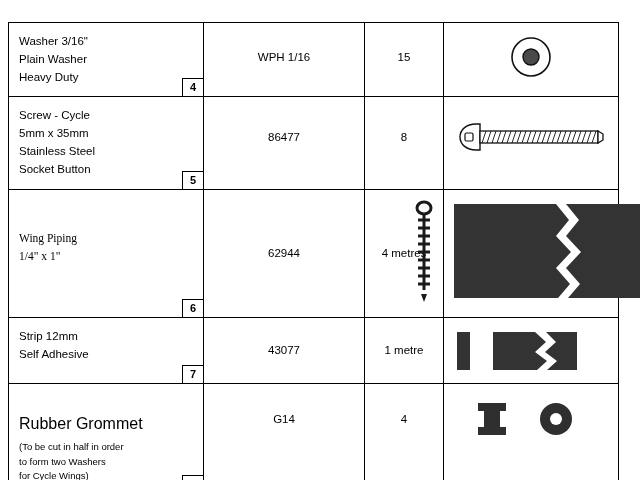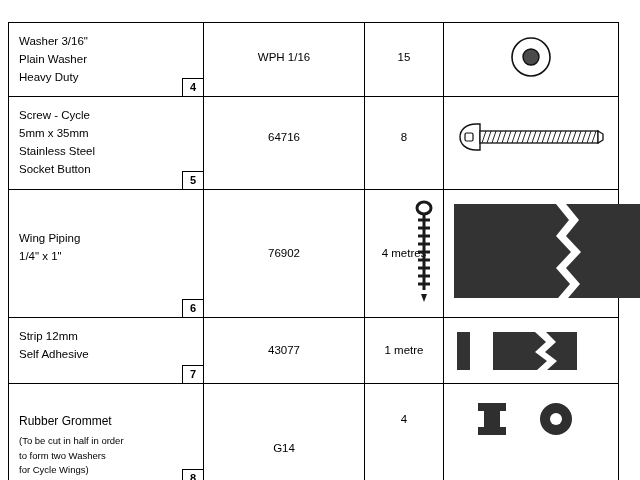--- a/index.html
+++ b/index.html
@@ -45,21 +45,21 @@
     padding: 10px 0 10px 10px;
     font-size: 11.5px;
     line-height: 1.55;
     white-space: pre-line;
   }
   .desc-text.small-note {
     font-size: 9.5px;
     line-height: 1.5;
   }
   .desc-text .lead {
-    font-size: 12px;
+    font-size: 16px;
     line-height: 1.55;
   }
   .item-num {
     position: absolute;
     right: 0px;
     bottom: 0px;
     width: 20px;
     height: 17px;
     border-left: 1px solid #000;
     border-top: 1px solid #000;
@@ -133,21 +133,21 @@
     <tr class="r2">
       <td class="c-desc">
         <div class="desc-text">Screw - Cycle
 5mm x 35mm
 Stainless Steel
 Socket Button</div>
         <div class="item-num">5</div>
       </td>
       <td class="c-code">
         <div class="cell-center code-wrap" style="height:80px;">
-          <span>64716</span>
+          <span>86477</span>
         </div>
       </td>
       <td class="c-qty">
         <div class="cell-center qty-wrap" style="height:80px;">
           <span>8</span>
         </div>
       </td>
       <td class="c-img">
         <div class="cell-center img-wrap" style="height:80px;">
           <span>
@@ -185,27 +185,27 @@
               </g>
               <path d="M142 11 L147 14 L147 20 L142 23 Z" fill="#ffffff" stroke="#111111" stroke-width="1.3"></path>
             </svg>
           </span>
         </div>
       </td>
     </tr>
 
     <tr class="r3">
       <td class="c-desc">
-        <div class="desc-text" style="padding-top:40px;">Wing Piping
+        <div class="desc-text" style="padding-top:40px;font-family:Liberation Serif, serif;">Wing Piping
 1/4" x 1"</div>
         <div class="item-num">6</div>
       </td>
       <td class="c-code">
         <div class="cell-center code-wrap" style="height:126px;">
-          <span>76902</span>
+          <span>62944</span>
         </div>
       </td>
       <td class="c-qty">
         <div class="cell-center qty-wrap" style="height:126px;">
           <span>4 metres</span>
         </div>
       </td>
       <td class="c-img">
         <div class="cell-center img-wrap" style="height:126px;">
           <span>
@@ -267,21 +267,21 @@
       <td class="c-desc">
         <div class="desc-text" style="padding-bottom:4px;">
           <span class="lead">Rubber Grommet</span>
         </div>
         <div class="desc-text small-note" style="padding-top:0;">(To be cut in half in order
 to form two Washers
 for Cycle Wings)</div>
         <div class="item-num">8</div>
       </td>
       <td class="c-code">
-        <div class="cell-center code-wrap" style="height:70px;align-items:flex-end;">
+        <div class="cell-center code-wrap" style="height:70px;">
           <span>G14</span>
         </div>
       </td>
       <td class="c-qty">
         <div class="cell-center qty-wrap" style="height:70px;">
           <span>4</span>
         </div>
       </td>
       <td class="c-img">
         <div class="cell-center img-wrap" style="height:70px;">

